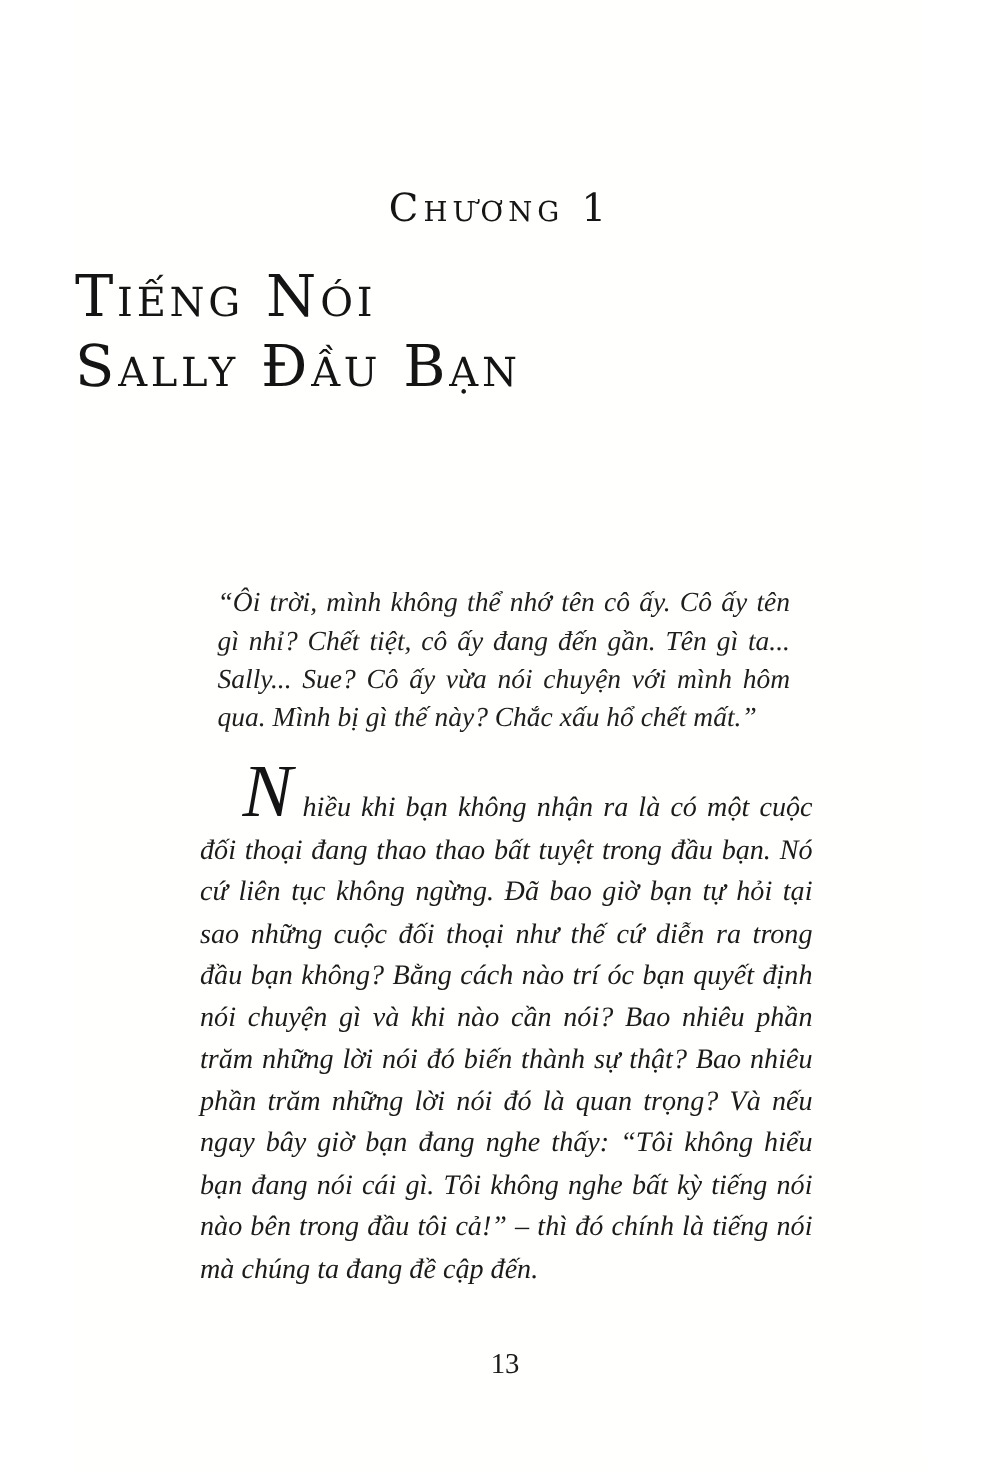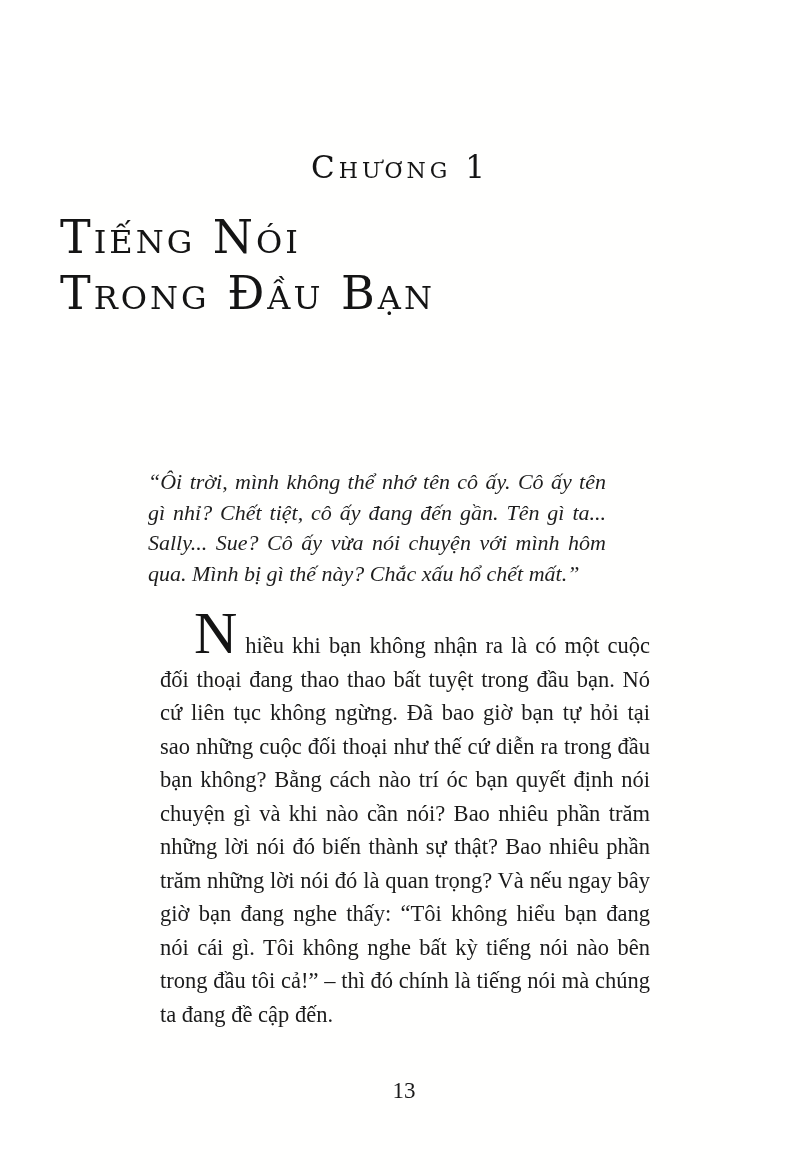--- a/index.html
+++ b/index.html
@@ -32,35 +32,36 @@
     font-family: "DejaVu Serif", serif;
     font-variant: small-caps;
     font-weight: normal;
     font-size: 46px;
     line-height: 56px;
     letter-spacing: 3px;
     color: #141414;
   }
   .title-line { display: block; }
   .opening-quote {
-    margin: 146px 0 0 88px;
+    margin: 146px 0 0 114px;
     width: 458px;
     font-style: italic;
     font-size: 22px;
     line-height: 30.5px;
     text-align: justify;
     color: #1e1e1e;
   }
   .body-para {
     margin: 40px 90px 13px 100px;
     font-size: 22.5px;
     line-height: 33.5px;
     text-align: justify;
     text-indent: 34px;
     color: #1b1b1b;
+    font-style: italic;
   }
   .dropcap {
     font-size: 60px;
     line-height: 0;
     margin-right: 8px;
     letter-spacing: 0;
     color: #141414;
   }
   .page-number {
     position: absolute;
@@ -74,21 +75,21 @@
 </style>
 </head>
 <body>
 
 <div class="page">
 
   <div class="chapter-label">Chương 1</div>
 
   <h1 class="chapter-title">
     <span class="title-line">Tiếng Nói</span>
-    <span class="title-line">Trong Đầu Bạn</span>
+    <span class="title-line">Sally Đầu Bạn</span>
   </h1>
 
   <div class="opening-quote">“Ôi trời, mình không thể nhớ tên cô ấy. Cô ấy tên gì nhỉ? Chết tiệt, cô ấy đang đến gần. Tên gì ta... Sally... Sue? Cô ấy vừa nói chuyện với mình hôm qua. Mình bị gì thế này? Chắc xấu hổ chết mất.”</div>
 
   <p class="body-para">
     <span class="dropcap">N</span><span>hiều khi bạn không nhận ra là có một cuộc đối thoại đang thao thao bất tuyệt trong đầu bạn. Nó cứ liên tục không ngừng. Đã bao giờ bạn tự hỏi tại sao những cuộc đối thoại như thế cứ diễn ra trong đầu bạn không? Bằng cách nào trí óc bạn quyết định nói chuyện gì và khi nào cần nói? Bao nhiêu phần trăm những lời nói đó biến thành sự thật? Bao nhiêu phần trăm những lời nói đó là quan trọng? Và nếu ngay bây giờ bạn đang nghe thấy: “Tôi không hiểu bạn đang nói cái gì. Tôi không nghe bất kỳ tiếng nói nào bên trong đầu tôi cả!” – thì đó chính là tiếng nói mà chúng ta đang đề cập đến.</span>
   </p>
 
   <div class="page-number">13</div>
 

